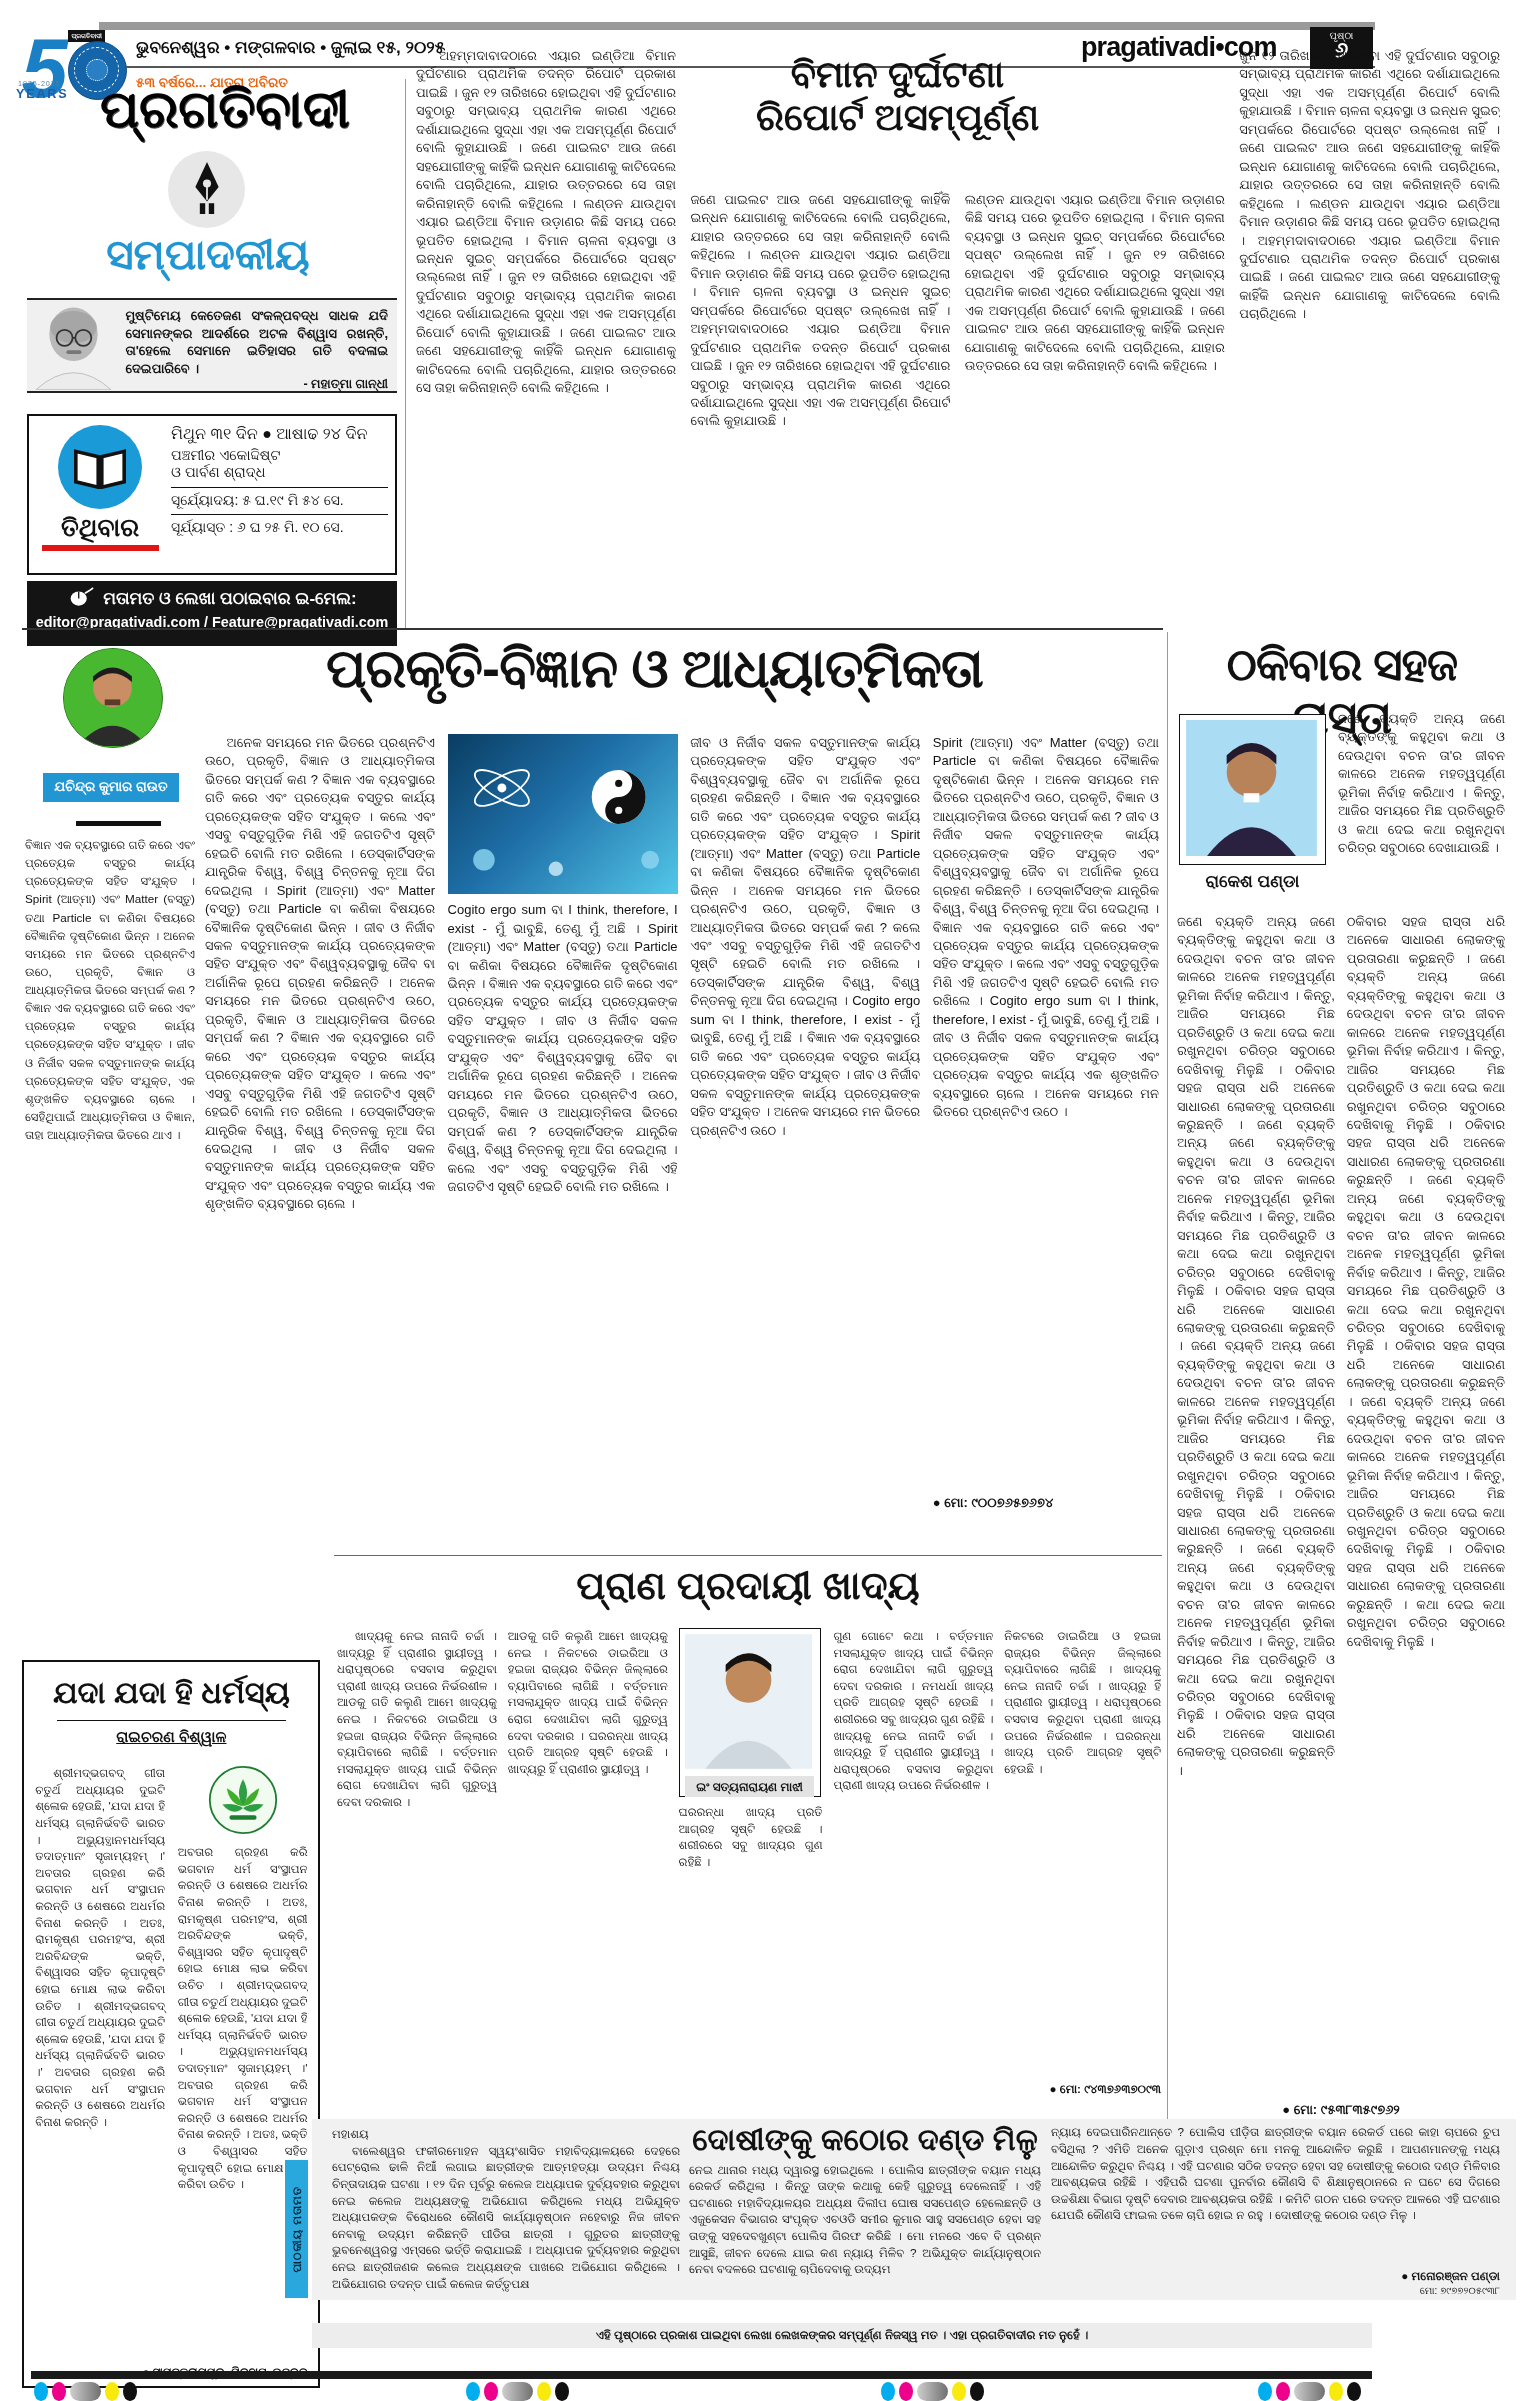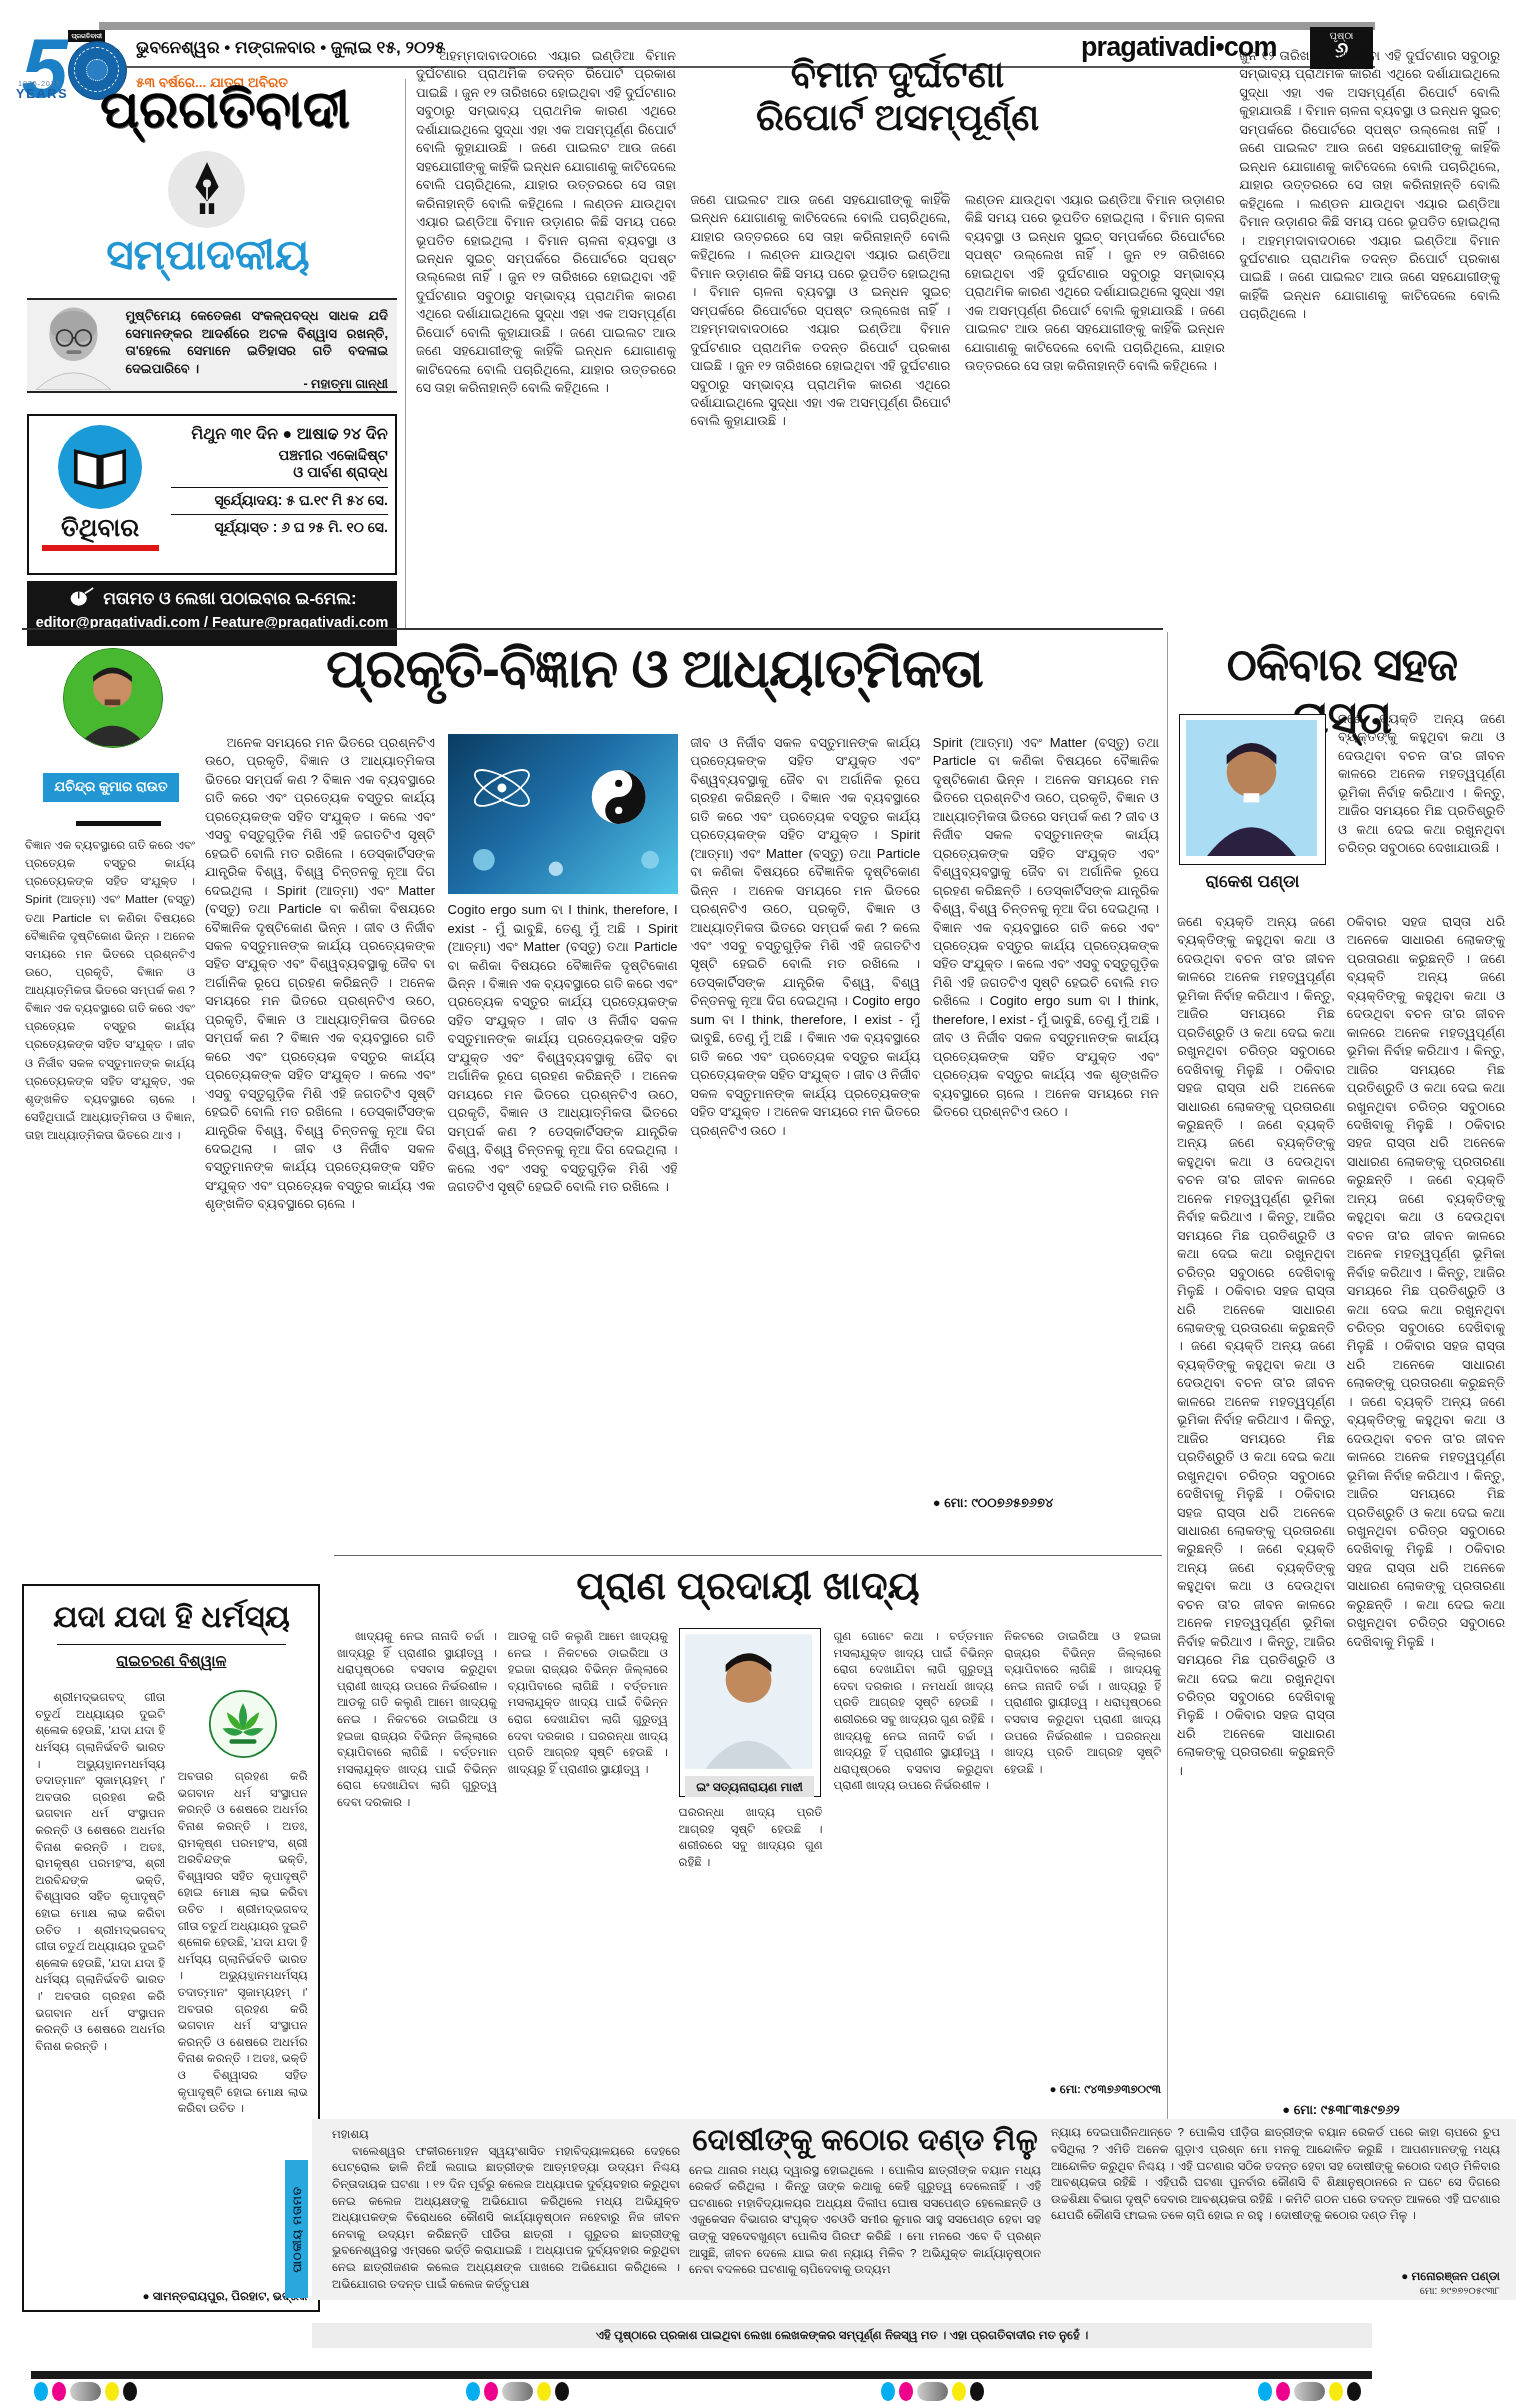--- a/index.html
+++ b/index.html
@@ -83,21 +83,21 @@
   <div style="width:142px;text-align:center;padding-top:9px">
     <div style="width:84px;height:84px;border-radius:50%;background:#1a9ad7;margin:0 auto;display:flex;align-items:center;justify-content:center">
       <svg width="56" height="43" viewBox="0 0 62 48">
           <path d="M4 6 L29 12 L29 46 L4 40 Z" fill="#fff" stroke="#111" stroke-width="4"></path>
           <path d="M58 6 L33 12 L33 46 L58 40 Z" fill="#fff" stroke="#111" stroke-width="4"></path>
         </svg>
     </div>
     <div style="font-size:25px;font-weight:bold;margin-top:3.6px">ତିଥିବାର</div>
     <div style="width:117px;height:5.4px;background:#e01515;margin:2.7px auto 0"></div>
   </div>
-  <div style="flex:1;text-align:right;padding:9px 7.2px 0 0;font-weight:bold">
+  <div style="flex:1;text-align:left;padding:9px 7.2px 0 0;font-weight:normal">
     <div style="font-size:16px">ମିଥୁନ ୩୧ ଦିନ ● ଆଷାଢ ୨୪ ଦିନ</div>
     <div style="font-size:14.4px;margin-top:3.6px">ପଞ୍ଚମୀର ଏକୋଦ୍ଦିଷ୍ଟ</div>
     <div style="font-size:14.4px">ଓ ପାର୍ବଣ ଶ୍ରାଦ୍ଧ</div>
     <div style="border-top:1.3px solid #111;margin:6.3px 0 0"></div>
     <div style="font-size:14px;padding:4.5px 0">ସୂର୍ଯ୍ୟୋଦୟ: ୫ ଘ.୧୯ ମି ୫୪ ସେ.</div>
     <div style="border-top:1.3px solid #111"></div>
     <div style="font-size:14px;padding:4.5px 0">ସୂର୍ଯ୍ୟାସ୍ତ : ୬ ଘ ୨୫ ମି. ୧୦ ସେ.</div>
   </div>
 </div>
 
@@ -186,21 +186,21 @@
 </div>
 <div class="abs" style="left:1179px;top:872px;width:147px;text-align:center;font-weight:bold;font-size:17px">ରାକେଶ ପଣ୍ଡା</div>
 <div class="abs bt jt clip" style="left:1338px;top:710px;width:167px;height:194px">ଜଣେ ବ୍ୟକ୍ତି ଅନ୍ୟ ଜଣେ ବ୍ୟକ୍ତିଙ୍କୁ କହୁଥିବା କଥା ଓ ଦେଉଥିବା ବଚନ ତା'ର ଜୀବନ କାଳରେ ଅନେକ ମହତ୍ୱପୂର୍ଣ୍ଣ ଭୂମିକା ନିର୍ବାହ କରିଥାଏ । କିନ୍ତୁ, ଆଜିର ସମୟରେ ମିଛ ପ୍ରତିଶ୍ରୁତି ଓ କଥା ଦେଇ କଥା ରଖୁନଥିବା ଚରିତ୍ର ସବୁଠାରେ ଦେଖାଯାଉଛି ।</div>
 
 <div class="abs clip" style="left:1177px;top:913px;width:328px;height:1186px;display:flex;gap:11.7px">
   <div class="bt jt clip" style="width:158px">ଜଣେ ବ୍ୟକ୍ତି ଅନ୍ୟ ଜଣେ ବ୍ୟକ୍ତିଙ୍କୁ କହୁଥିବା କଥା ଓ ଦେଉଥିବା ବଚନ ତା'ର ଜୀବନ କାଳରେ ଅନେକ ମହତ୍ୱପୂର୍ଣ୍ଣ ଭୂମିକା ନିର୍ବାହ କରିଥାଏ । କିନ୍ତୁ, ଆଜିର ସମୟରେ ମିଛ ପ୍ରତିଶ୍ରୁତି ଓ କଥା ଦେଇ କଥା ରଖୁନଥିବା ଚରିତ୍ର ସବୁଠାରେ ଦେଖିବାକୁ ମିଳୁଛି । ଠକିବାର ସହଜ ରାସ୍ତା ଧରି ଅନେକେ ସାଧାରଣ ଲୋକଙ୍କୁ ପ୍ରତାରଣା କରୁଛନ୍ତି । ଜଣେ ବ୍ୟକ୍ତି ଅନ୍ୟ ଜଣେ ବ୍ୟକ୍ତିଙ୍କୁ କହୁଥିବା କଥା ଓ ଦେଉଥିବା ବଚନ ତା'ର ଜୀବନ କାଳରେ ଅନେକ ମହତ୍ୱପୂର୍ଣ୍ଣ ଭୂମିକା ନିର୍ବାହ କରିଥାଏ । କିନ୍ତୁ, ଆଜିର ସମୟରେ ମିଛ ପ୍ରତିଶ୍ରୁତି ଓ କଥା ଦେଇ କଥା ରଖୁନଥିବା ଚରିତ୍ର ସବୁଠାରେ ଦେଖିବାକୁ ମିଳୁଛି । ଠକିବାର ସହଜ ରାସ୍ତା ଧରି ଅନେକେ ସାଧାରଣ ଲୋକଙ୍କୁ ପ୍ରତାରଣା କରୁଛନ୍ତି । ଜଣେ ବ୍ୟକ୍ତି ଅନ୍ୟ ଜଣେ ବ୍ୟକ୍ତିଙ୍କୁ କହୁଥିବା କଥା ଓ ଦେଉଥିବା ବଚନ ତା'ର ଜୀବନ କାଳରେ ଅନେକ ମହତ୍ୱପୂର୍ଣ୍ଣ ଭୂମିକା ନିର୍ବାହ କରିଥାଏ । କିନ୍ତୁ, ଆଜିର ସମୟରେ ମିଛ ପ୍ରତିଶ୍ରୁତି ଓ କଥା ଦେଇ କଥା ରଖୁନଥିବା ଚରିତ୍ର ସବୁଠାରେ ଦେଖିବାକୁ ମିଳୁଛି । ଠକିବାର ସହଜ ରାସ୍ତା ଧରି ଅନେକେ ସାଧାରଣ ଲୋକଙ୍କୁ ପ୍ରତାରଣା କରୁଛନ୍ତି । ଜଣେ ବ୍ୟକ୍ତି ଅନ୍ୟ ଜଣେ ବ୍ୟକ୍ତିଙ୍କୁ କହୁଥିବା କଥା ଓ ଦେଉଥିବା ବଚନ ତା'ର ଜୀବନ କାଳରେ ଅନେକ ମହତ୍ୱପୂର୍ଣ୍ଣ ଭୂମିକା ନିର୍ବାହ କରିଥାଏ । କିନ୍ତୁ, ଆଜିର ସମୟରେ ମିଛ ପ୍ରତିଶ୍ରୁତି ଓ କଥା ଦେଇ କଥା ରଖୁନଥିବା ଚରିତ୍ର ସବୁଠାରେ ଦେଖିବାକୁ ମିଳୁଛି । ଠକିବାର ସହଜ ରାସ୍ତା ଧରି ଅନେକେ ସାଧାରଣ ଲୋକଙ୍କୁ ପ୍ରତାରଣା କରୁଛନ୍ତି ।</div>
   <div class="bt jt clip" style="flex:1">ଠକିବାର ସହଜ ରାସ୍ତା ଧରି ଅନେକେ ସାଧାରଣ ଲୋକଙ୍କୁ ପ୍ରତାରଣା କରୁଛନ୍ତି । ଜଣେ ବ୍ୟକ୍ତି ଅନ୍ୟ ଜଣେ ବ୍ୟକ୍ତିଙ୍କୁ କହୁଥିବା କଥା ଓ ଦେଉଥିବା ବଚନ ତା'ର ଜୀବନ କାଳରେ ଅନେକ ମହତ୍ୱପୂର୍ଣ୍ଣ ଭୂମିକା ନିର୍ବାହ କରିଥାଏ । କିନ୍ତୁ, ଆଜିର ସମୟରେ ମିଛ ପ୍ରତିଶ୍ରୁତି ଓ କଥା ଦେଇ କଥା ରଖୁନଥିବା ଚରିତ୍ର ସବୁଠାରେ ଦେଖିବାକୁ ମିଳୁଛି । ଠକିବାର ସହଜ ରାସ୍ତା ଧରି ଅନେକେ ସାଧାରଣ ଲୋକଙ୍କୁ ପ୍ରତାରଣା କରୁଛନ୍ତି । ଜଣେ ବ୍ୟକ୍ତି ଅନ୍ୟ ଜଣେ ବ୍ୟକ୍ତିଙ୍କୁ କହୁଥିବା କଥା ଓ ଦେଉଥିବା ବଚନ ତା'ର ଜୀବନ କାଳରେ ଅନେକ ମହତ୍ୱପୂର୍ଣ୍ଣ ଭୂମିକା ନିର୍ବାହ କରିଥାଏ । କିନ୍ତୁ, ଆଜିର ସମୟରେ ମିଛ ପ୍ରତିଶ୍ରୁତି ଓ କଥା ଦେଇ କଥା ରଖୁନଥିବା ଚରିତ୍ର ସବୁଠାରେ ଦେଖିବାକୁ ମିଳୁଛି । ଠକିବାର ସହଜ ରାସ୍ତା ଧରି ଅନେକେ ସାଧାରଣ ଲୋକଙ୍କୁ ପ୍ରତାରଣା କରୁଛନ୍ତି । ଜଣେ ବ୍ୟକ୍ତି ଅନ୍ୟ ଜଣେ ବ୍ୟକ୍ତିଙ୍କୁ କହୁଥିବା କଥା ଓ ଦେଉଥିବା ବଚନ ତା'ର ଜୀବନ କାଳରେ ଅନେକ ମହତ୍ୱପୂର୍ଣ୍ଣ ଭୂମିକା ନିର୍ବାହ କରିଥାଏ । କିନ୍ତୁ, ଆଜିର ସମୟରେ ମିଛ ପ୍ରତିଶ୍ରୁତି ଓ କଥା ଦେଇ କଥା ରଖୁନଥିବା ଚରିତ୍ର ସବୁଠାରେ ଦେଖିବାକୁ ମିଳୁଛି । ଠକିବାର ସହଜ ରାସ୍ତା ଧରି ଅନେକେ ସାଧାରଣ ଲୋକଙ୍କୁ ପ୍ରତାରଣା କରୁଛନ୍ତି । କଥା ଦେଇ କଥା ରଖୁନଥିବା ଚରିତ୍ର ସବୁଠାରେ ଦେଖିବାକୁ ମିଳୁଛି ।</div>
 </div>
 <div class="abs bt" style="left:1177px;top:2101px;width:328px;text-align:center;font-weight:bold">● ମୋ: ୯୫୩୮୩୫୯୭୬୨</div>
 
-<div class="abs" style="left:22.4px;top:1584px;width:298px;height:728px;border:2.7px solid #111;background:#fff;padding:12.6px 10.8px">
+<div class="abs" style="left:22.4px;top:1660px;width:298px;height:728px;border:2.7px solid #111;background:#fff;padding:12.6px 10.8px">
   <div style="text-align:center;font-size:30.5px;font-weight:bold">ଯଦା ଯଦା ହି ଧର୍ମସ୍ୟ</div>
   <div style="height:1.3px;background:#111;margin:9px 21.5px 7.2px"></div>
   <div style="text-align:center;font-weight:bold;font-size:15.2px;text-decoration:underline;margin-bottom:19px">ରାଇଚରଣ ବିଶ୍ୱାଳ</div>
   <div class="cols2 clip" style="height:592px">
     <div class="sm jt" style="text-indent:18px">ଶ୍ରୀମଦ୍ଭଗବଦ୍ ଗୀତା ଚତୁର୍ଥ ଅଧ୍ୟାୟର ଦୁଇଟି ଶ୍ଳୋକ ହେଉଛି, 'ଯଦା ଯଦା ହି ଧର୍ମସ୍ୟ ଗ୍ଲାନିର୍ଭବତି ଭାରତ । ଅଭ୍ୟୁତ୍ଥାନମଧର୍ମସ୍ୟ ତଦାତ୍ମାନଂ ସୃଜାମ୍ୟହମ୍ ।' ଅବତାର ଗ୍ରହଣ କରି ଭଗବାନ ଧର୍ମ ସଂସ୍ଥାପନ କରନ୍ତି ଓ ଶେଷରେ ଅଧର୍ମର ବିନାଶ କରନ୍ତି । ଅତଃ, ରାମକୃଷ୍ଣ ପରମହଂସ, ଶ୍ରୀ ଅରବିନ୍ଦଙ୍କ ଭକ୍ତି, ବିଶ୍ୱାସର ସହିତ କୃପାଦୃଷ୍ଟି ହୋଇ ମୋକ୍ଷ ଲାଭ କରିବା ଉଚିତ । ଶ୍ରୀମଦ୍ଭଗବଦ୍ ଗୀତା ଚତୁର୍ଥ ଅଧ୍ୟାୟର ଦୁଇଟି ଶ୍ଳୋକ ହେଉଛି, 'ଯଦା ଯଦା ହି ଧର୍ମସ୍ୟ ଗ୍ଲାନିର୍ଭବତି ଭାରତ ।' ଅବତାର ଗ୍ରହଣ କରି ଭଗବାନ ଧର୍ମ ସଂସ୍ଥାପନ କରନ୍ତି ଓ ଶେଷରେ ଅଧର୍ମର ବିନାଶ କରନ୍ତି ।</div>
     <div style="width:70px;height:70px;margin:9px auto;break-inside:avoid">
       <svg width="70" height="70" viewBox="0 0 78 78">
           <circle cx="39" cy="39" r="37" fill="#f2fbef" stroke="#1e7d32" stroke-width="2"></circle>
           <path d="M39 16 Q48 32 39 46 Q30 32 39 16" fill="#2e9e44"></path>
           <path d="M21 26 Q36 34 39 46 Q24 44 21 26" fill="#3fae2a"></path>

